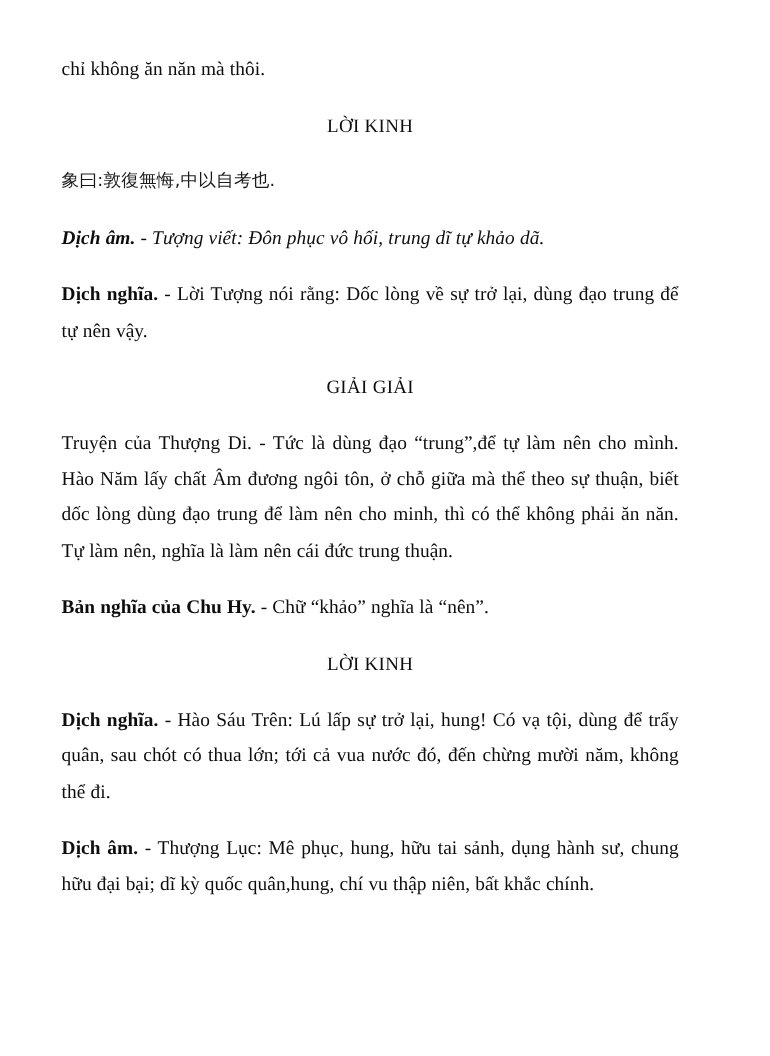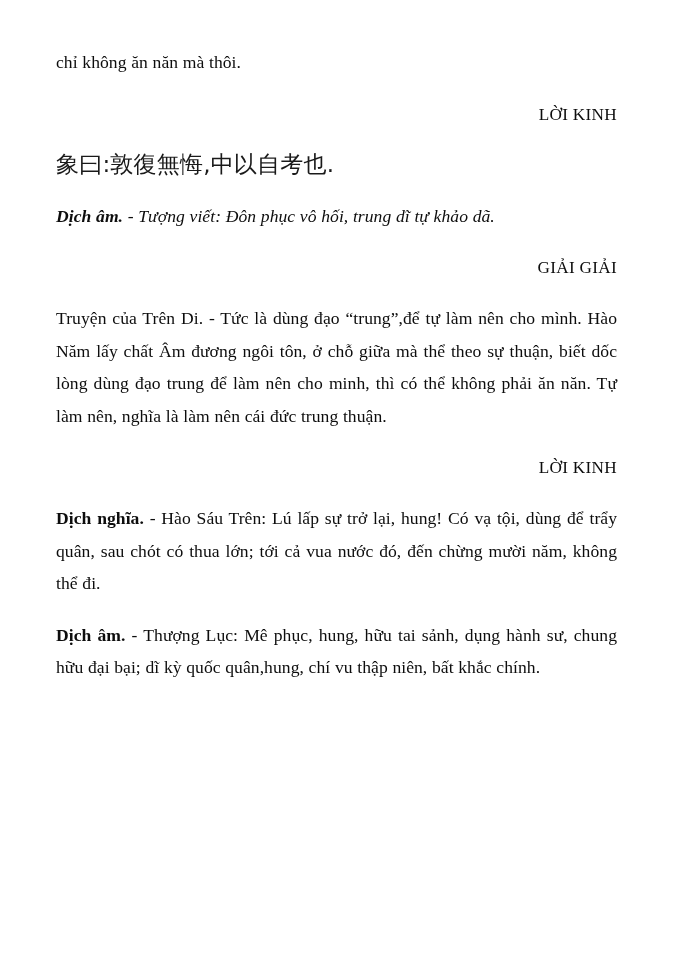--- a/index.html
+++ b/index.html
@@ -38,33 +38,33 @@
   }
   .lead {
     font-weight: bold;
   }
   .heading {
     margin: 0;
     font-size: 17.2px;
     line-height: 30px;
     letter-spacing: 0.3px;
     font-weight: normal;
-    text-align: right;
+    text-align: center;
   }
   .heading + .block,
   .heading + .cjk {
     margin-top: 19px;
   }
   .block + .heading {
     margin-top: 21px;
   }
   .cjk {
     margin: 0;
     font-family: "DejaVu Sans", "Liberation Sans", sans-serif;
-    font-size: 23px;
+    font-size: 16px;
     line-height: 30px;
     text-align: left;
     letter-spacing: 0.2px;
     color: #1a1a1a;
   }
   .cjk + .block {
     margin-top: 21px;
     font-style: italic;
   }
 </style>
@@ -75,25 +75,27 @@
 
   <p class="block"><span>chỉ không ăn năn mà thôi.</span></p>
 
 
   <p class="heading">LỜI KINH</p>
 
   <p class="cjk">象曰:敦復無悔,中以自考也.</p>
 
   <p class="block"><span class="lead">Dịch âm.</span><span> - Tượng viết: Đôn phục vô hối, trung dĩ tự khảo dã.</span></p>
 
+  <p class="block"><span class="lead">Dịch nghĩa.</span><span> - Lời Tượng nói rằng: Dốc lòng về sự trở lại, dùng đạo trung để tự nên vậy.</span></p>
 
   <p class="heading">GIẢI GIẢI</p>
 
-  <p class="block"><span>Truyện của Trên Di.</span><span> - Tức là dùng đạo “trung”,để tự làm nên cho mình. Hào Năm lấy chất Âm đương ngôi tôn, ở chỗ giữa mà thể theo sự thuận, biết dốc lòng dùng đạo trung để làm nên cho minh, thì có thể không phải ăn năn. Tự làm nên, nghĩa là làm nên cái đức trung thuận.</span></p>
+  <p class="block"><span>Truyện của Thượng Di.</span><span> - Tức là dùng đạo “trung”,để tự làm nên cho mình. Hào Năm lấy chất Âm đương ngôi tôn, ở chỗ giữa mà thể theo sự thuận, biết dốc lòng dùng đạo trung để làm nên cho minh, thì có thể không phải ăn năn. Tự làm nên, nghĩa là làm nên cái đức trung thuận.</span></p>
 
+  <p class="block"><span class="lead">Bản nghĩa của Chu Hy.</span><span> - Chữ “khảo” nghĩa là “nên”.</span></p>
 
   <p class="heading">LỜI KINH</p>
 
 
   <p class="block"><span class="lead">Dịch nghĩa.</span><span> - Hào Sáu Trên: Lú lấp sự trở lại, hung! Có vạ tội, dùng để trẩy quân, sau chót có thua lớn; tới cả vua nước đó, đến chừng mười năm, không thể đi.</span></p>
 
   <p class="block"><span class="lead">Dịch âm.</span><span> - Thượng Lục: Mê phục, hung, hữu tai sảnh, dụng hành sư, chung hữu đại bại; dĩ kỳ quốc quân,hung, chí vu thập niên, bất khắc chính.</span></p>
 
 </div>
 

